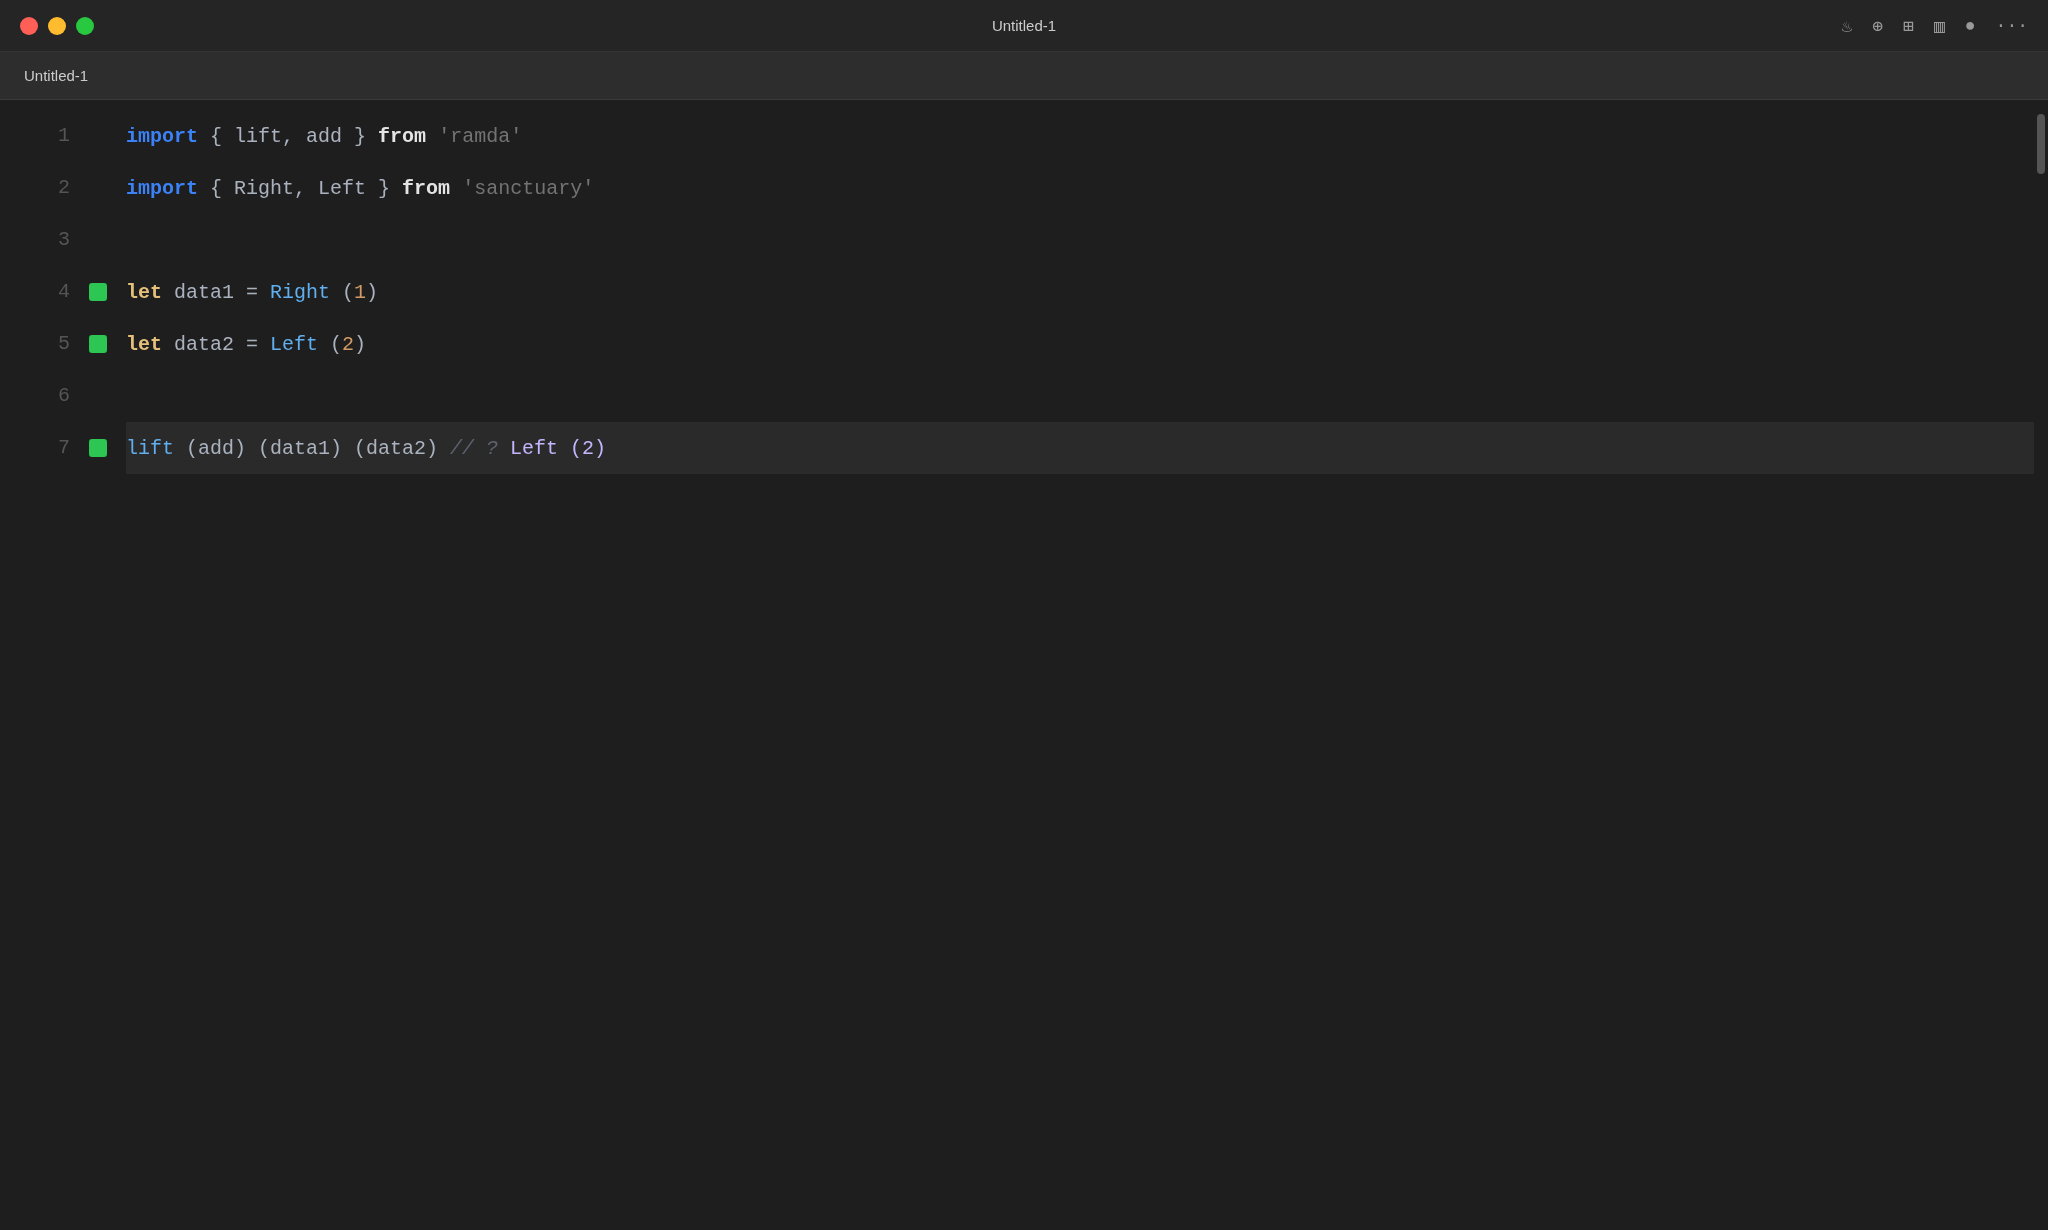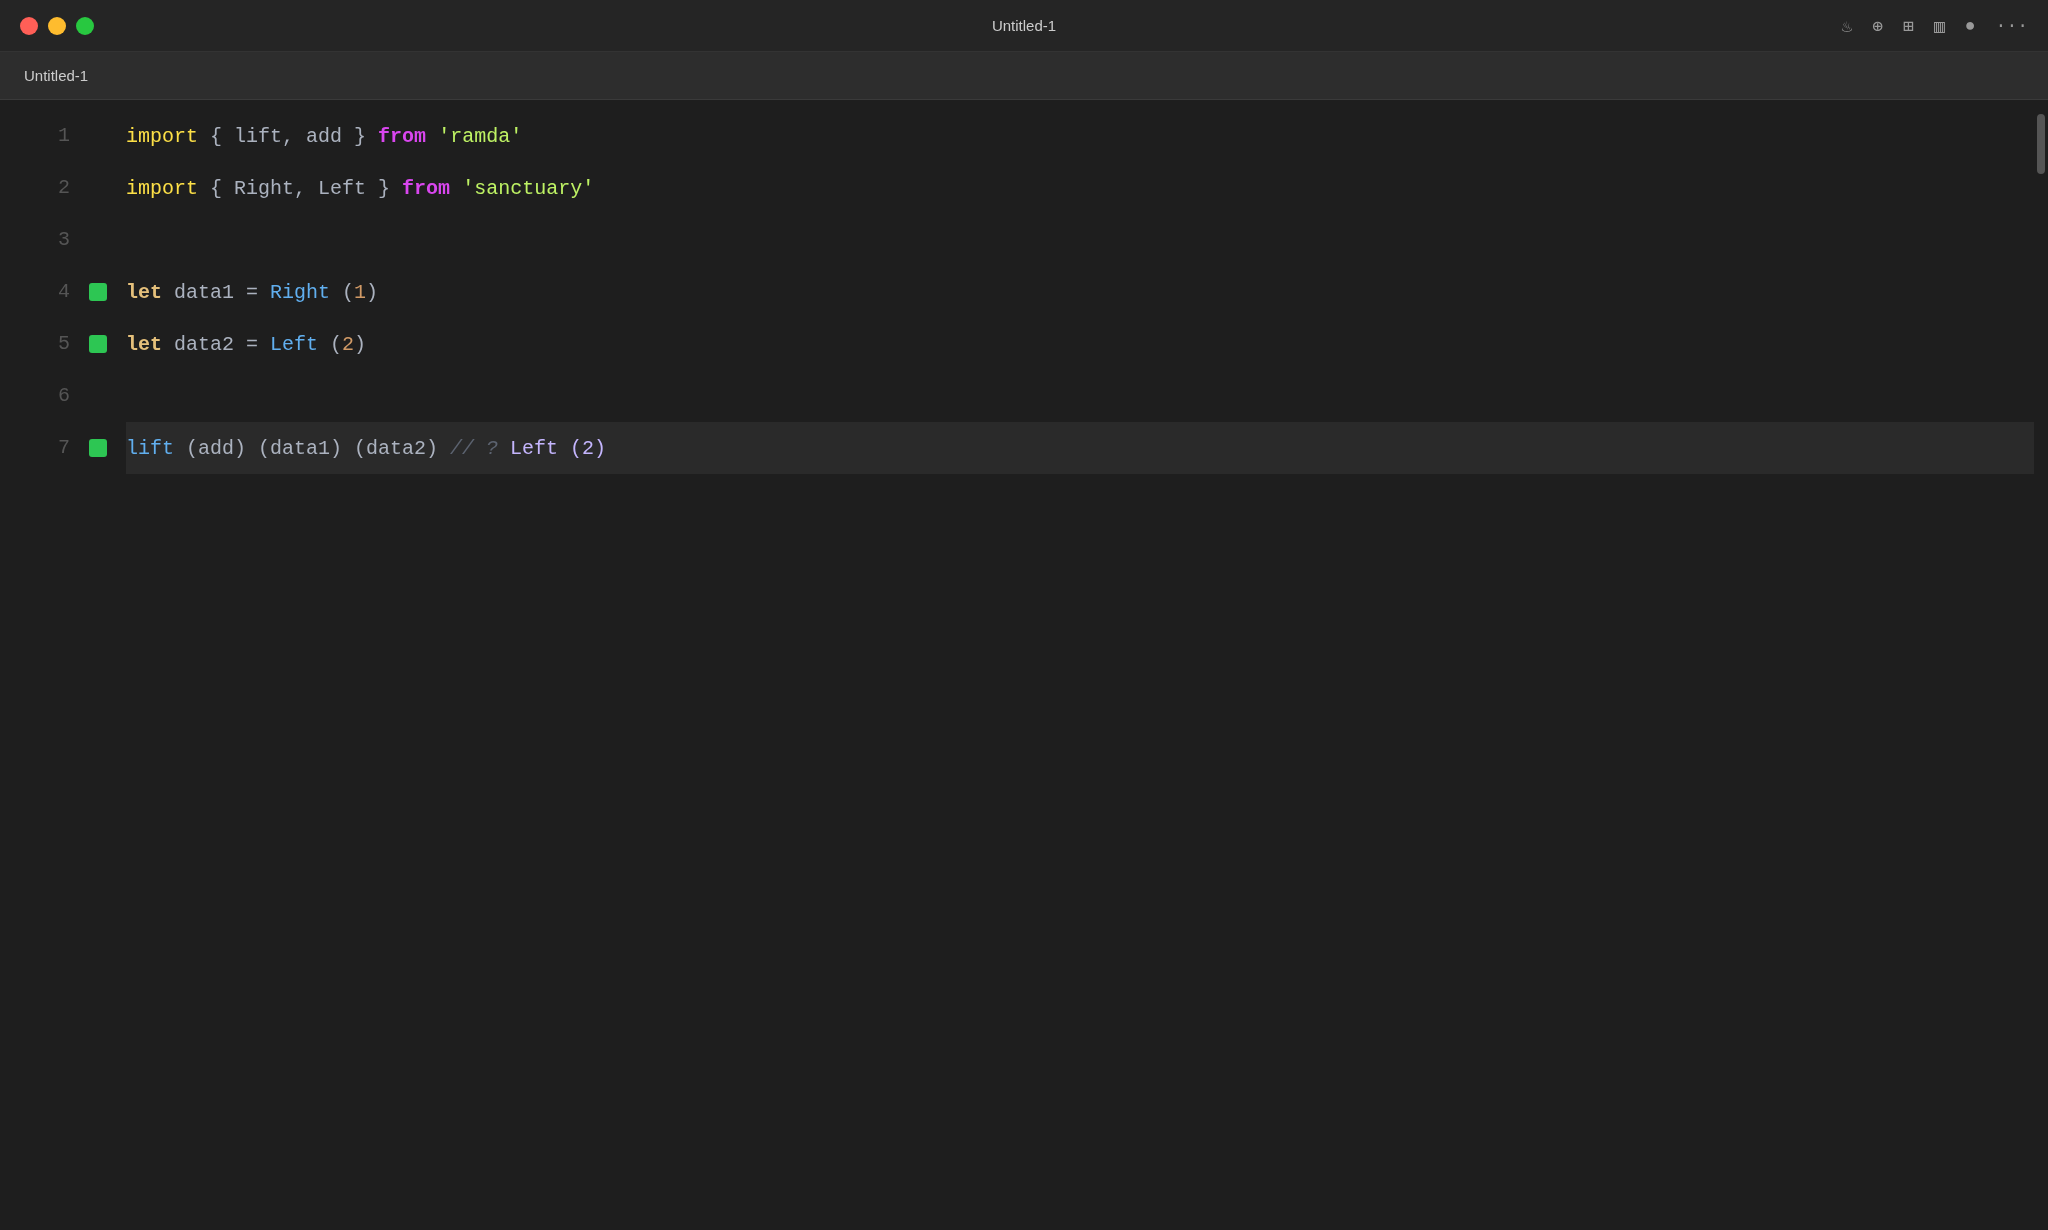--- a/index.html
+++ b/index.html
@@ -138,25 +138,25 @@
       align-items: center;
       font-size: 20px;
       white-space: pre;
     }
 
     .code-line.highlighted {
       background-color: #2a2a2a;
     }
 
     
-    .kw-import { color: #fde047; font-weight: normal; }
+    .kw-import { color: #3b82f6; font-weight: bold; }
     .kw-let { color: #e5c07b; font-weight: bold; text-align: right; }
-    .kw-from { color: #d946ef; font-weight: bold; }
+    .kw-from { color: #e5e5e5; font-weight: bold; }
     .punctuation { color: #abb2bf; }
-    .string { color: #bef264; }
+    .string { color: #737373; }
     .identifier { color: #abb2bf; }
     .function-name { color: #61afef; }
     .constructor { color: #61afef; }
     .number { color: #d19a66; }
     .comment { color: #5c6370; font-style: italic; }
     .comment-result { color: #c4b5fd; }
 
     .scrollbar {
       width: 14px;
       background-color: #1e1e1e;

